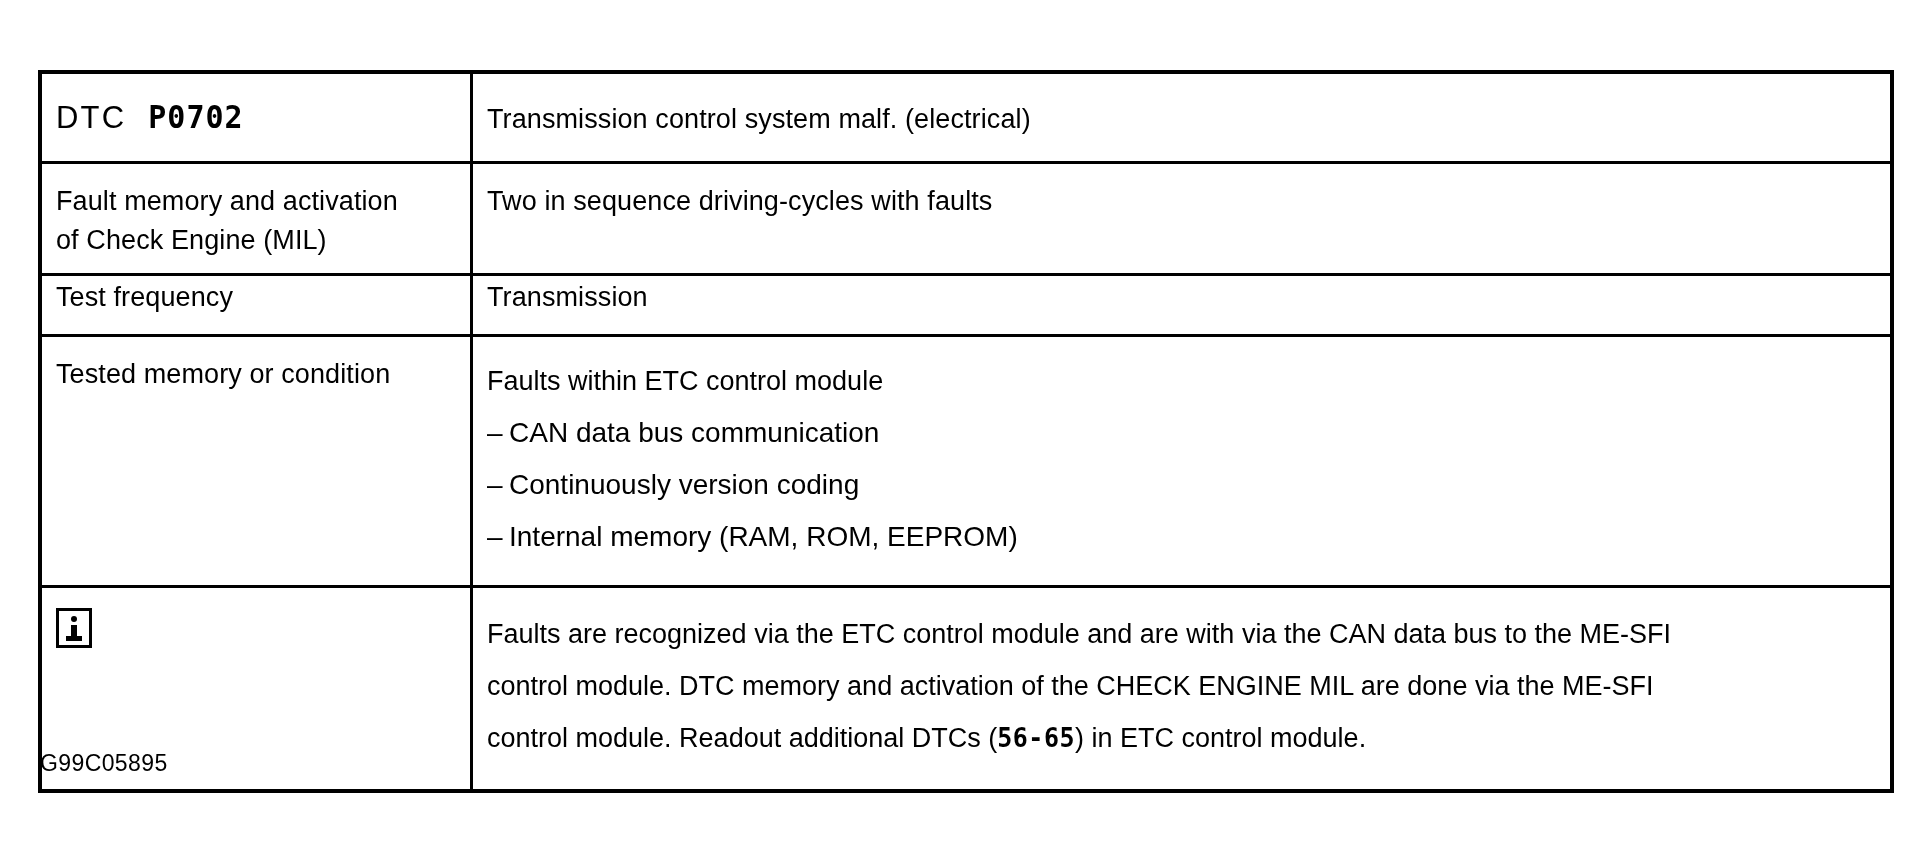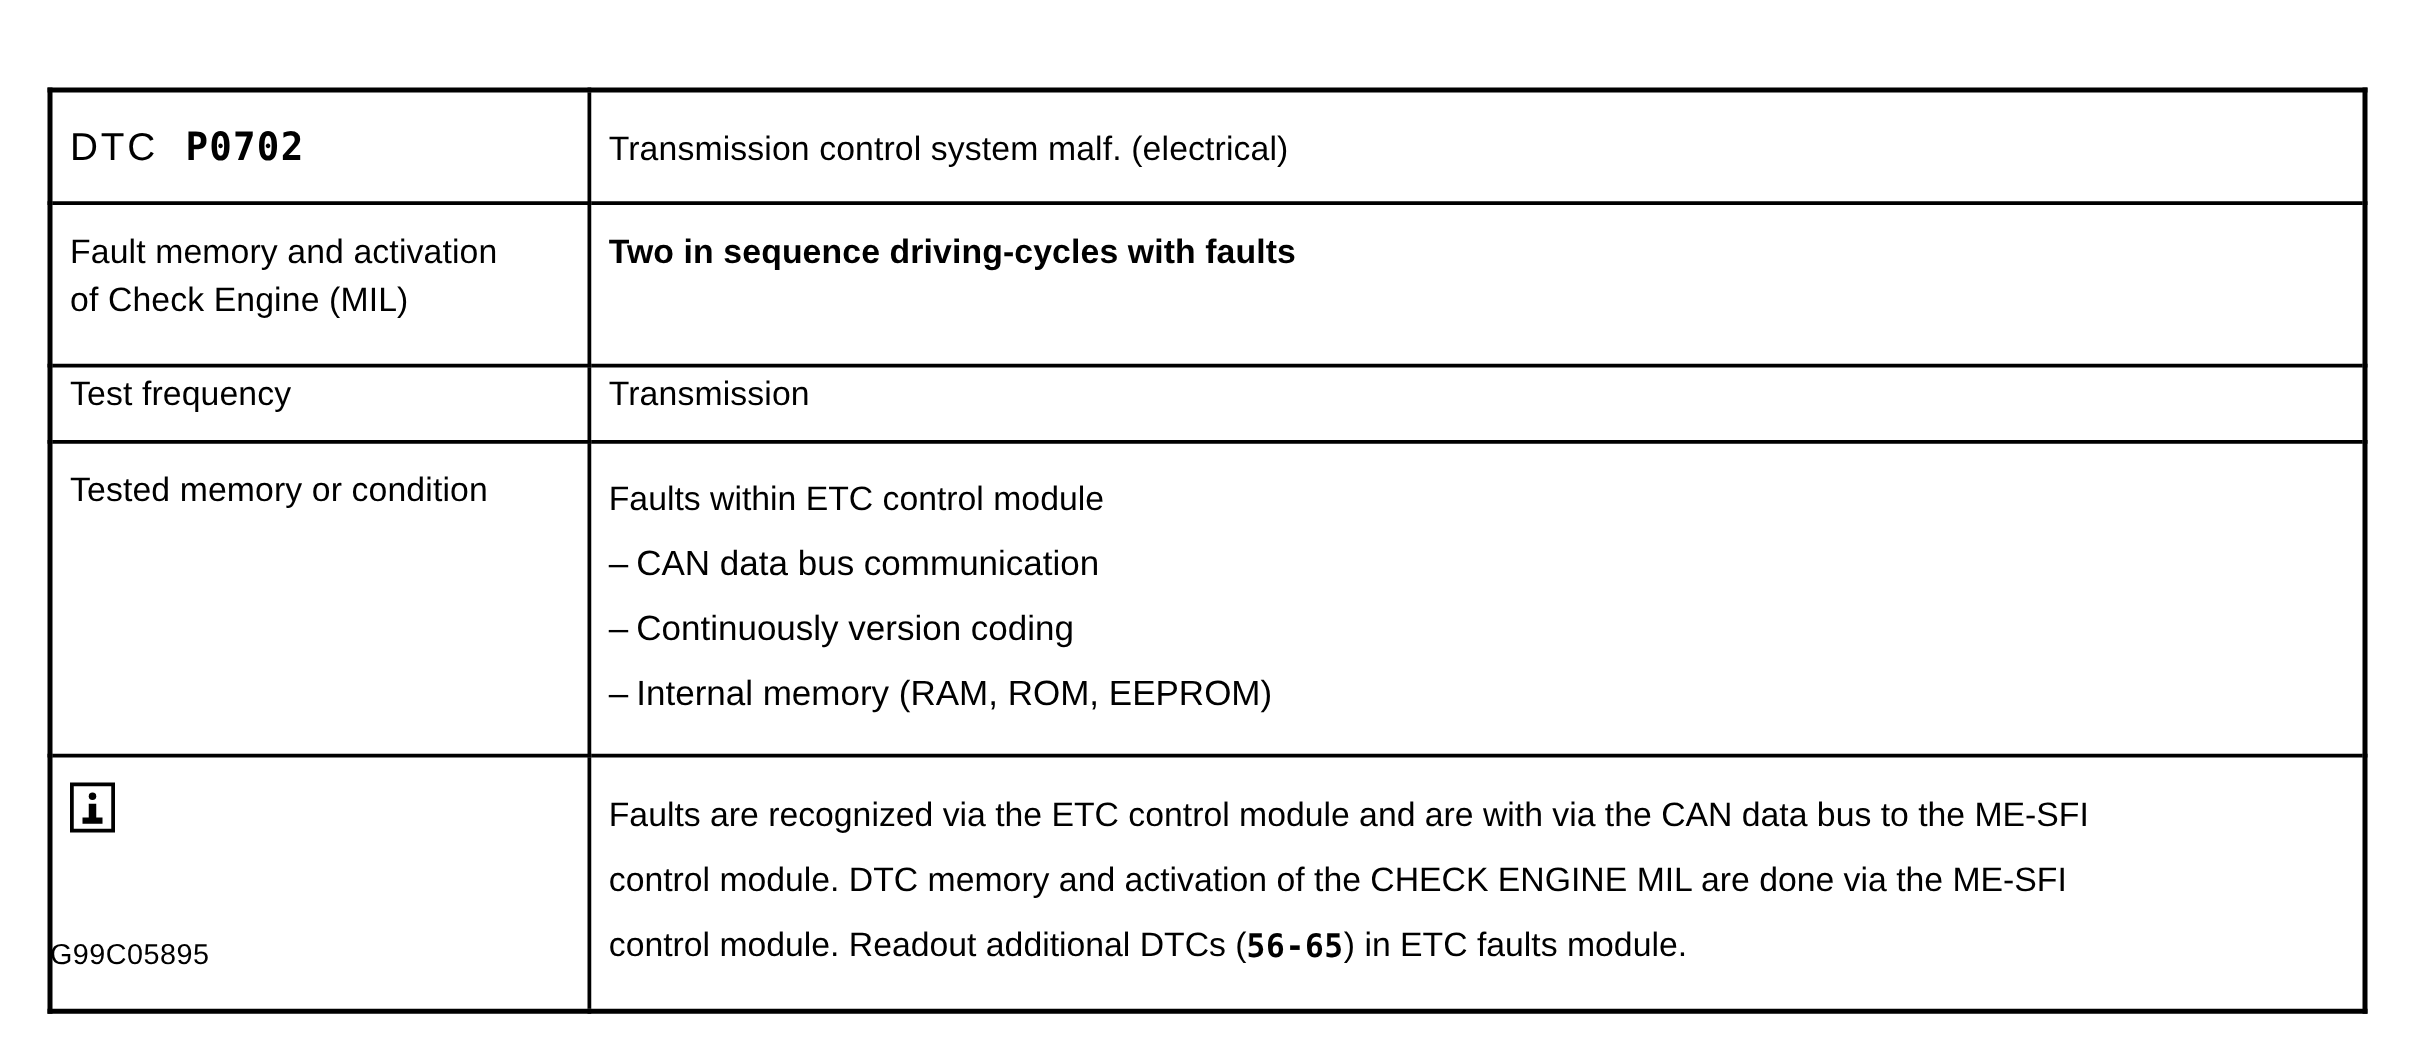--- a/index.html
+++ b/index.html
@@ -86,25 +86,24 @@
     transform: scaleY(1.04);
     display: inline-block;
   }
   .dtc-code {
     margin-left: 22px;
   }
 
   
   .two-line .cell-pad {
     padding-top: 18px;
-    padding-bottom: 31px;
+    padding-bottom: 13px;
   }
   .two-line-value .cell-pad {
     padding-top: 18px;
-    font-weight: bold;
   }
 
   
   .freq-row .cell-pad {
     padding-top: 2px;
     padding-bottom: 17px;
   }
 
   
   .signal-row .cell-pad {
@@ -264,21 +263,21 @@
               <span class="i-dot"></span>
               <span class="i-stem"></span>
               <span class="i-base"></span>
             </span>
           </div>
         </td>
         <td class="col-value">
           <div class="cell-pad">
             <div class="note-par">Faults are recognized via the ETC control module and are with via the CAN data bus to the ME-SFI</div>
             <div class="note-par">control module.  DTC memory and activation of the CHECK ENGINE MIL are done via the ME-SFI</div>
-            <div class="note-par"><span>control module.  Readout additional DTCs (</span><span class="lcd">56-65</span><span>) in ETC faults module.</span></div>
+            <div class="note-par"><span>control module.  Readout additional DTCs (</span><span class="lcd">56-65</span><span>) in ETC control module.</span></div>
           </div>
         </td>
       </tr>
 
     </tbody>
   </table>
 
   <div class="footer-id">G99C05895</div>
 
 </div>

